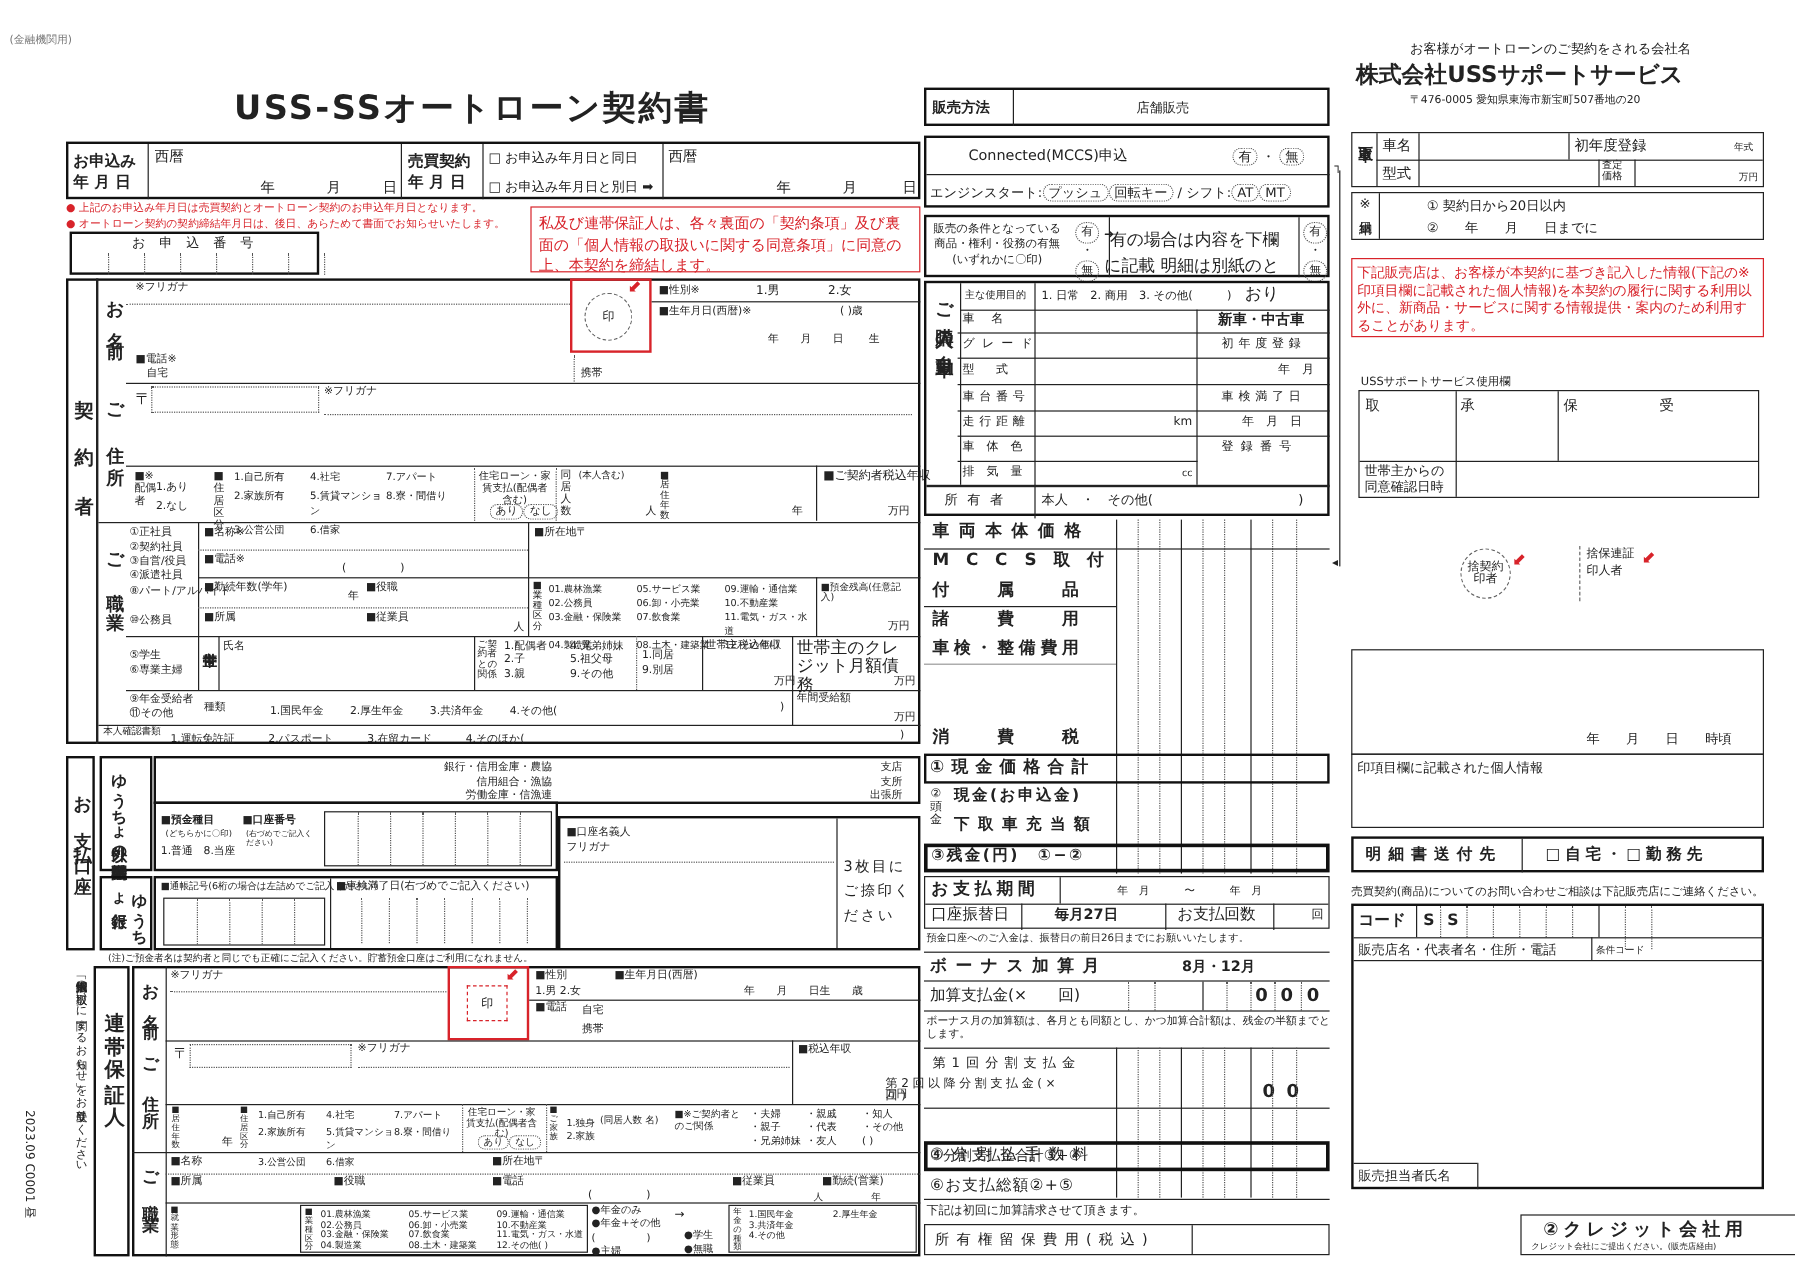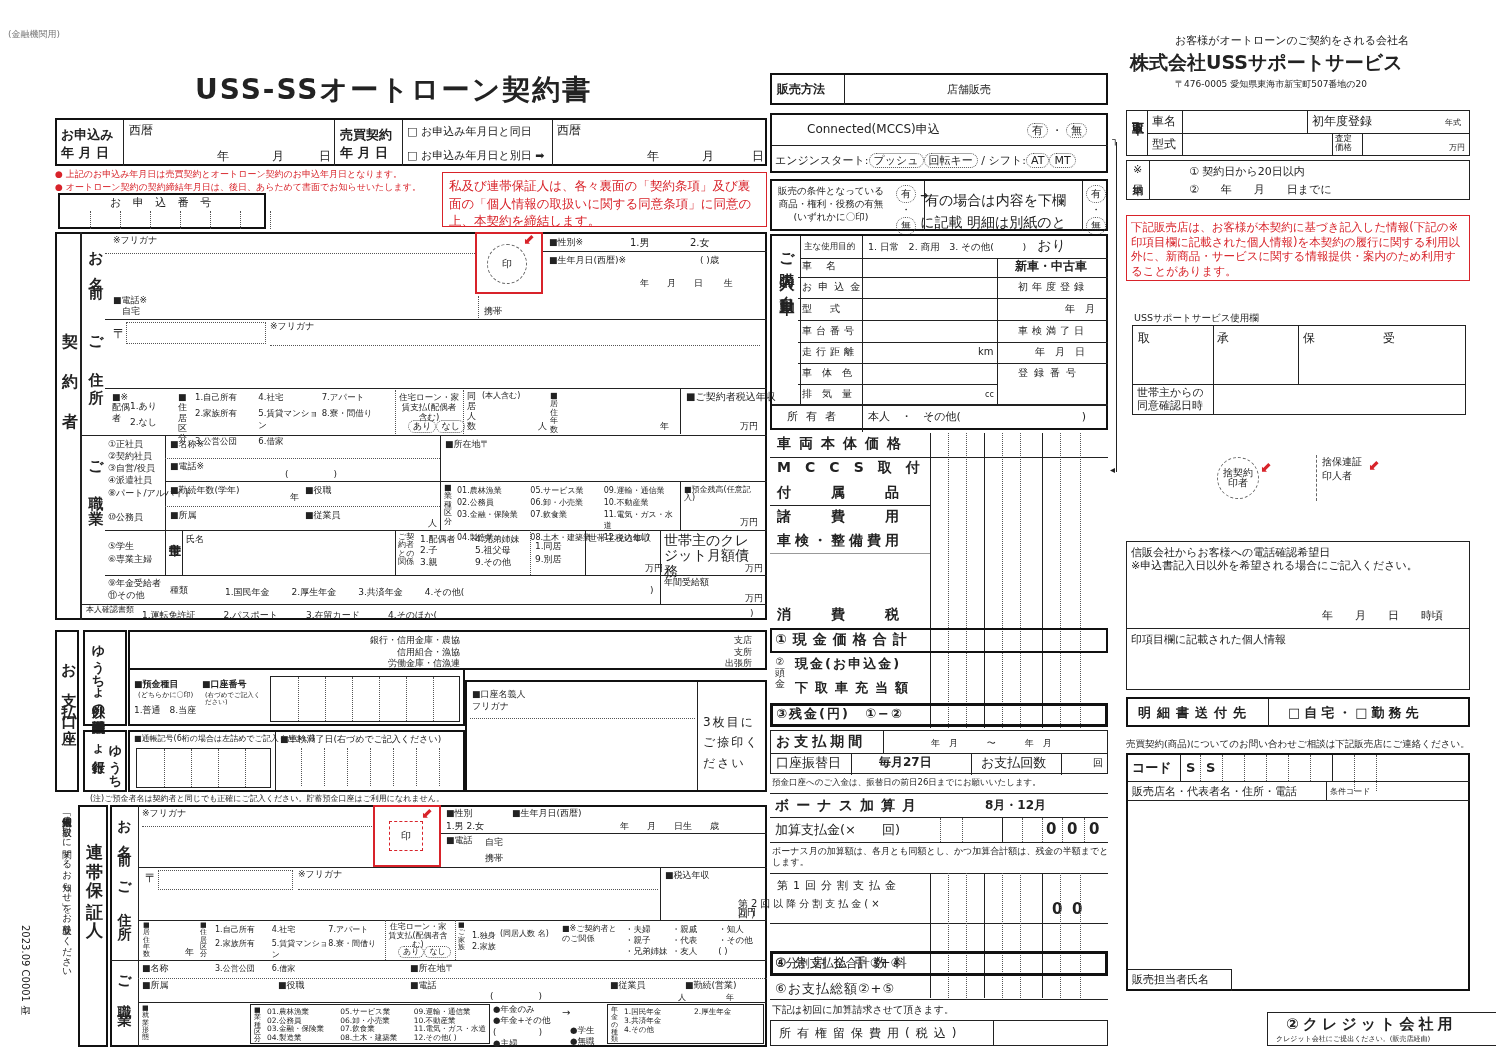--- a/index.html
+++ b/index.html
@@ -462,21 +462,21 @@
   <div class="vl" style="left:225px;top:22px;height:146px"></div>
   <div class="hl" style="left:0;top:168px;width:336px;height:2px"></div>
   <div class="t" style="left:15px;top:175px;font-size:11px;letter-spacing:8px">所有者</div>
   <div class="t" style="left:96px;top:175px;font-size:11px">本人　・　その他(　　　　　　　　　　　)</div>
 </div>
 
 <div class="t" style="left:802px;top:261px;font-size:10px;letter-spacing:14px">車名</div>
 <div class="abs" style="left:862px;top:258px;width:132px;height:18px"></div>
 <div class="t b" style="left:1015px;top:260px;font-size:12px">新車・中古車</div>
 <div class="hl" style="left:798px;top:277px;width:310px"></div>
-<div class="t" style="left:802px;top:282px;font-size:10px;letter-spacing:6px">お申込金</div>
+<div class="t" style="left:802px;top:282px;font-size:10px;letter-spacing:6px">グレード</div>
 <div class="abs" style="left:862px;top:279px;width:132px;height:18px"></div>
 <div class="t" style="left:1018px;top:282px;font-size:10px;letter-spacing:4px">初年度登録</div>
 <div class="hl" style="left:798px;top:298px;width:310px"></div>
 <div class="t" style="left:802px;top:304px;font-size:10px;letter-spacing:18px">型式</div>
 <div class="abs" style="left:862px;top:300px;width:132px;height:18px"></div>
 <div class="t" style="left:1065px;top:304px;font-size:10px">年　月</div>
 <div class="hl" style="left:798px;top:320px;width:310px"></div>
 <div class="t" style="left:802px;top:326px;font-size:10px;letter-spacing:4px">車台番号</div>
 <div class="abs" style="left:862px;top:322px;width:132px;height:18px"></div>
 <div class="t" style="left:1018px;top:326px;font-size:10px;letter-spacing:4px">車検満了日</div>
@@ -636,24 +636,20 @@
   <div class="abs" style="left:4px;top:60px;width:75px;font-size:11px;line-height:1.2">世帯主からの同意確認日時</div>
 </div>
 <div class="seal" style="left:1217px;top:457px;width:42px;height:42px;flex-direction:column;font-size:10px;text-align:center;line-height:1.05">
     <span style="width:30px;white-space:normal">捨契約印者</span>
   </div>
 <div class="t arrow" style="left:1260px;top:460px">⬋</div>
 <div class="abs" style="left:1316px;top:455px;width:46px;height:46px;border-left:1px dashed #666;font-size:10px;line-height:1.4;padding-left:5px"><span>捨保連証印人者</span></div>
 <div class="t arrow" style="left:1368px;top:458px">⬋</div>
 
 <div class="bx" style="left:1126px;top:541px;width:344px;height:88px">
-  <div class="abs" style="left:4px;top:4px;font-size:11px;line-height:1.2">
-      <div>信販会社からお客様への電話確認希望日</div>
-      <div>※申込書記入日以外を希望される場合にご記入ください。</div>
-    </div>
   <div class="t" style="left:195px;top:68px;font-size:11px;word-spacing:22px">年　　月　　日　　時頃</div>
 </div>
 <div class="bx" style="left:1126px;top:628px;width:344px;height:62px">
   <div class="t" style="left:4px;top:5px;font-size:11px">印項目欄に記載された個人情報</div>
   <div class="abs" style="left:4px;top:20px;width:334px;height:38px"></div>
 </div>
 <div class="bx thick" style="left:1126px;top:697px;width:344px;height:30px">
   <div class="t b" style="left:10px;top:7px;font-size:13px;letter-spacing:6px">明細書送付先</div>
   <div class="vl" style="left:140px;top:0;height:28px"></div>
   <div class="t b" style="left:160px;top:7px;font-size:13px;letter-spacing:4px"><span>□自宅</span>・<span>□勤務先</span></div>

